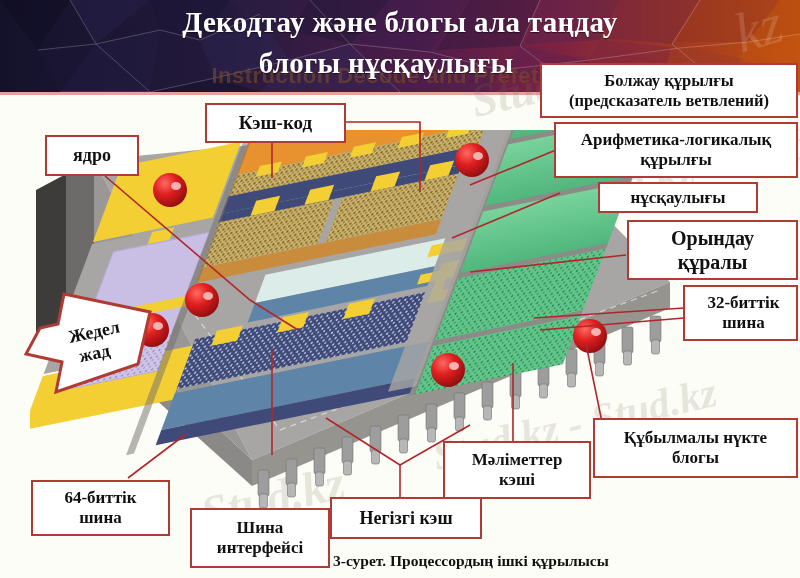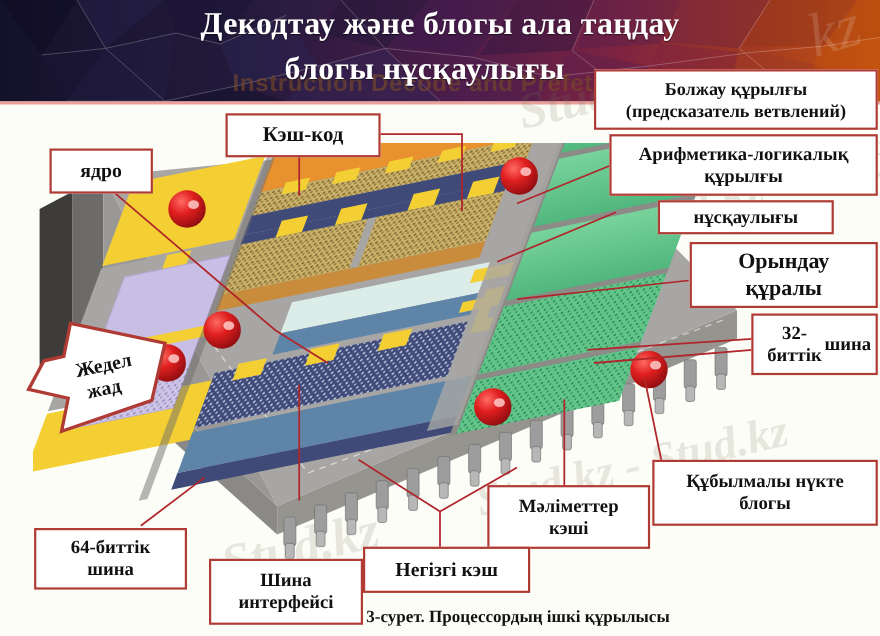--- a/index.html
+++ b/index.html
@@ -376,21 +376,21 @@
 
   <div class="callout" style="left:598px;top:182px;width:160px;height:31px;font-size:17px;">
     <span>нұсқаулығы</span>
   </div>
 
   <div class="callout two-line" style="left:627px;top:220px;width:171px;height:60px;font-size:20px;flex-direction:column;">
     <span>Орындау</span>
     <span>құралы</span>
   </div>
 
-  <div class="callout two-line" style="left:683px;top:285px;width:115px;height:56px;font-size:17px;flex-direction:row;padding-left:10px;">
+  <div class="callout two-line" style="left:683px;top:285px;width:115px;height:56px;font-size:17px;flex-direction:column;padding-left:10px;">
     <span>32-биттік</span>
     <span>шина</span>
   </div>
 
   <div class="callout two-line" style="left:593px;top:418px;width:205px;height:60px;font-size:17px;flex-direction:column;">
     <span>Құбылмалы нүкте</span>
     <span>блогы</span>
   </div>
 
   <div class="callout two-line" style="left:443px;top:441px;width:148px;height:58px;font-size:17px;flex-direction:column;">

